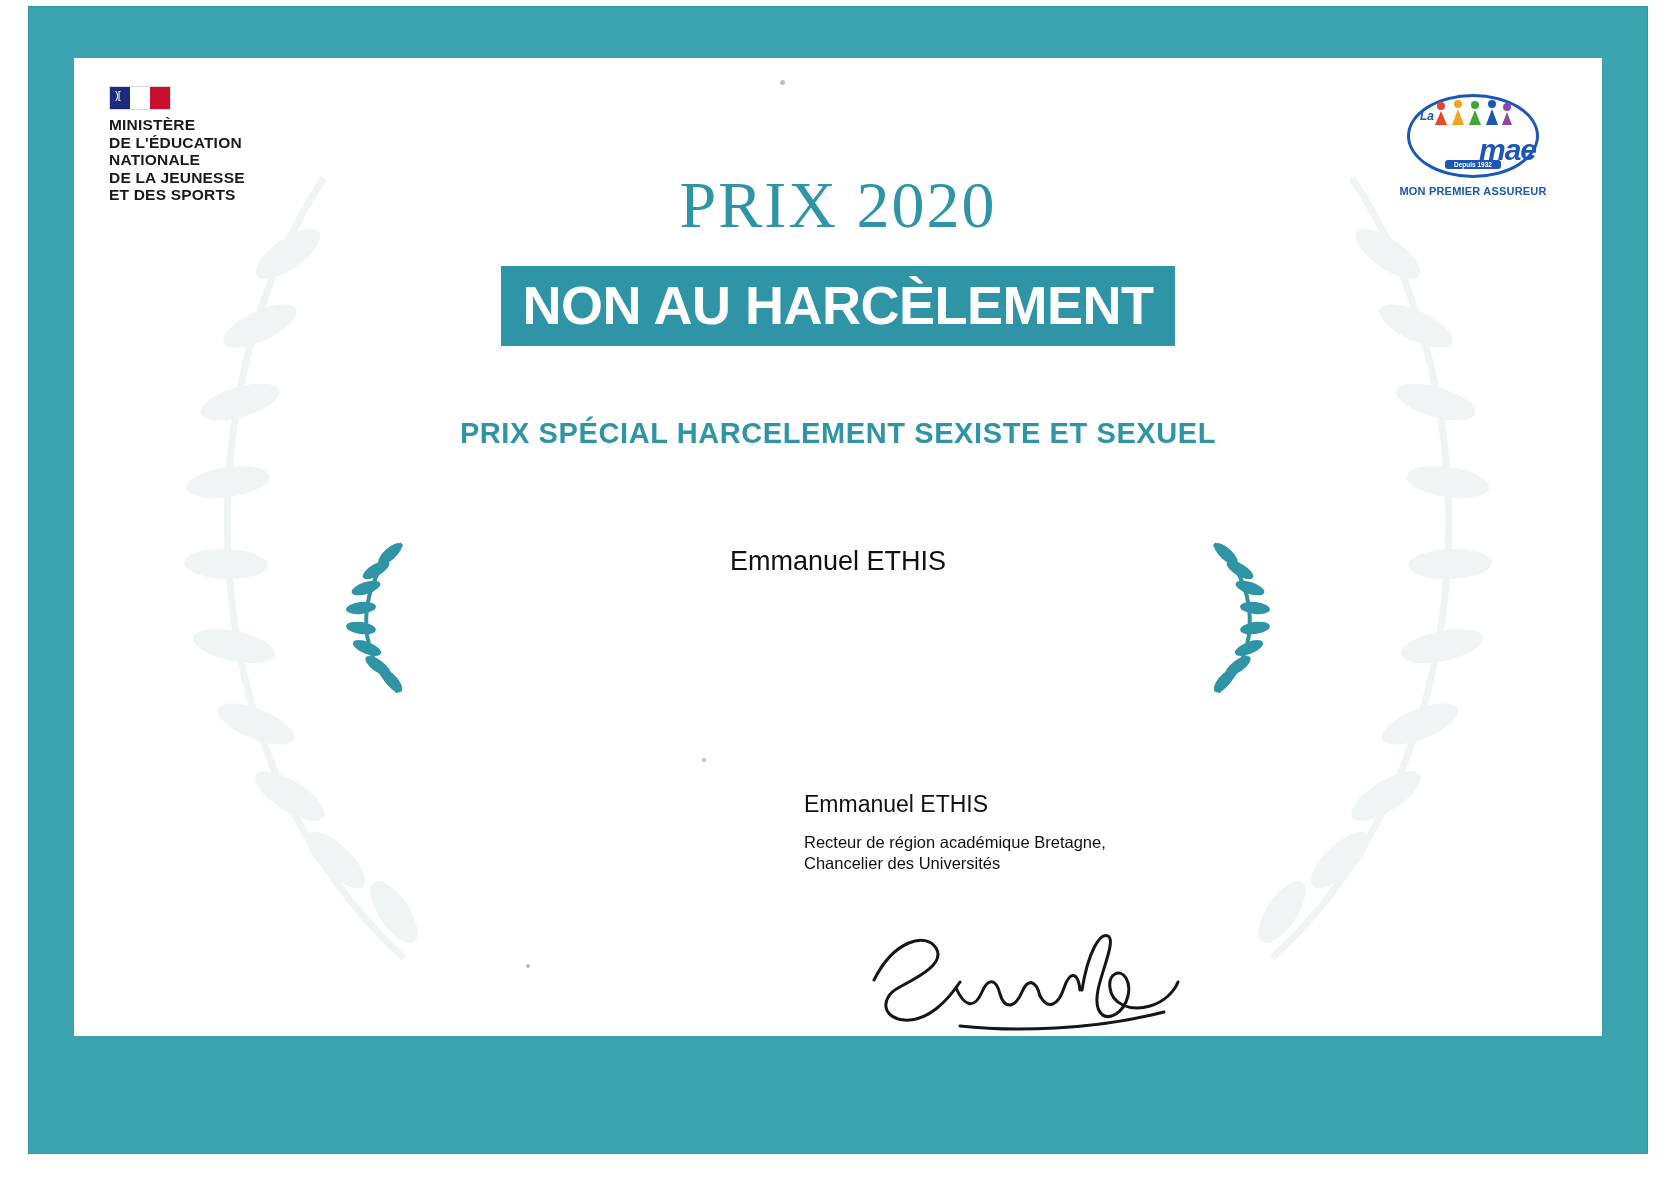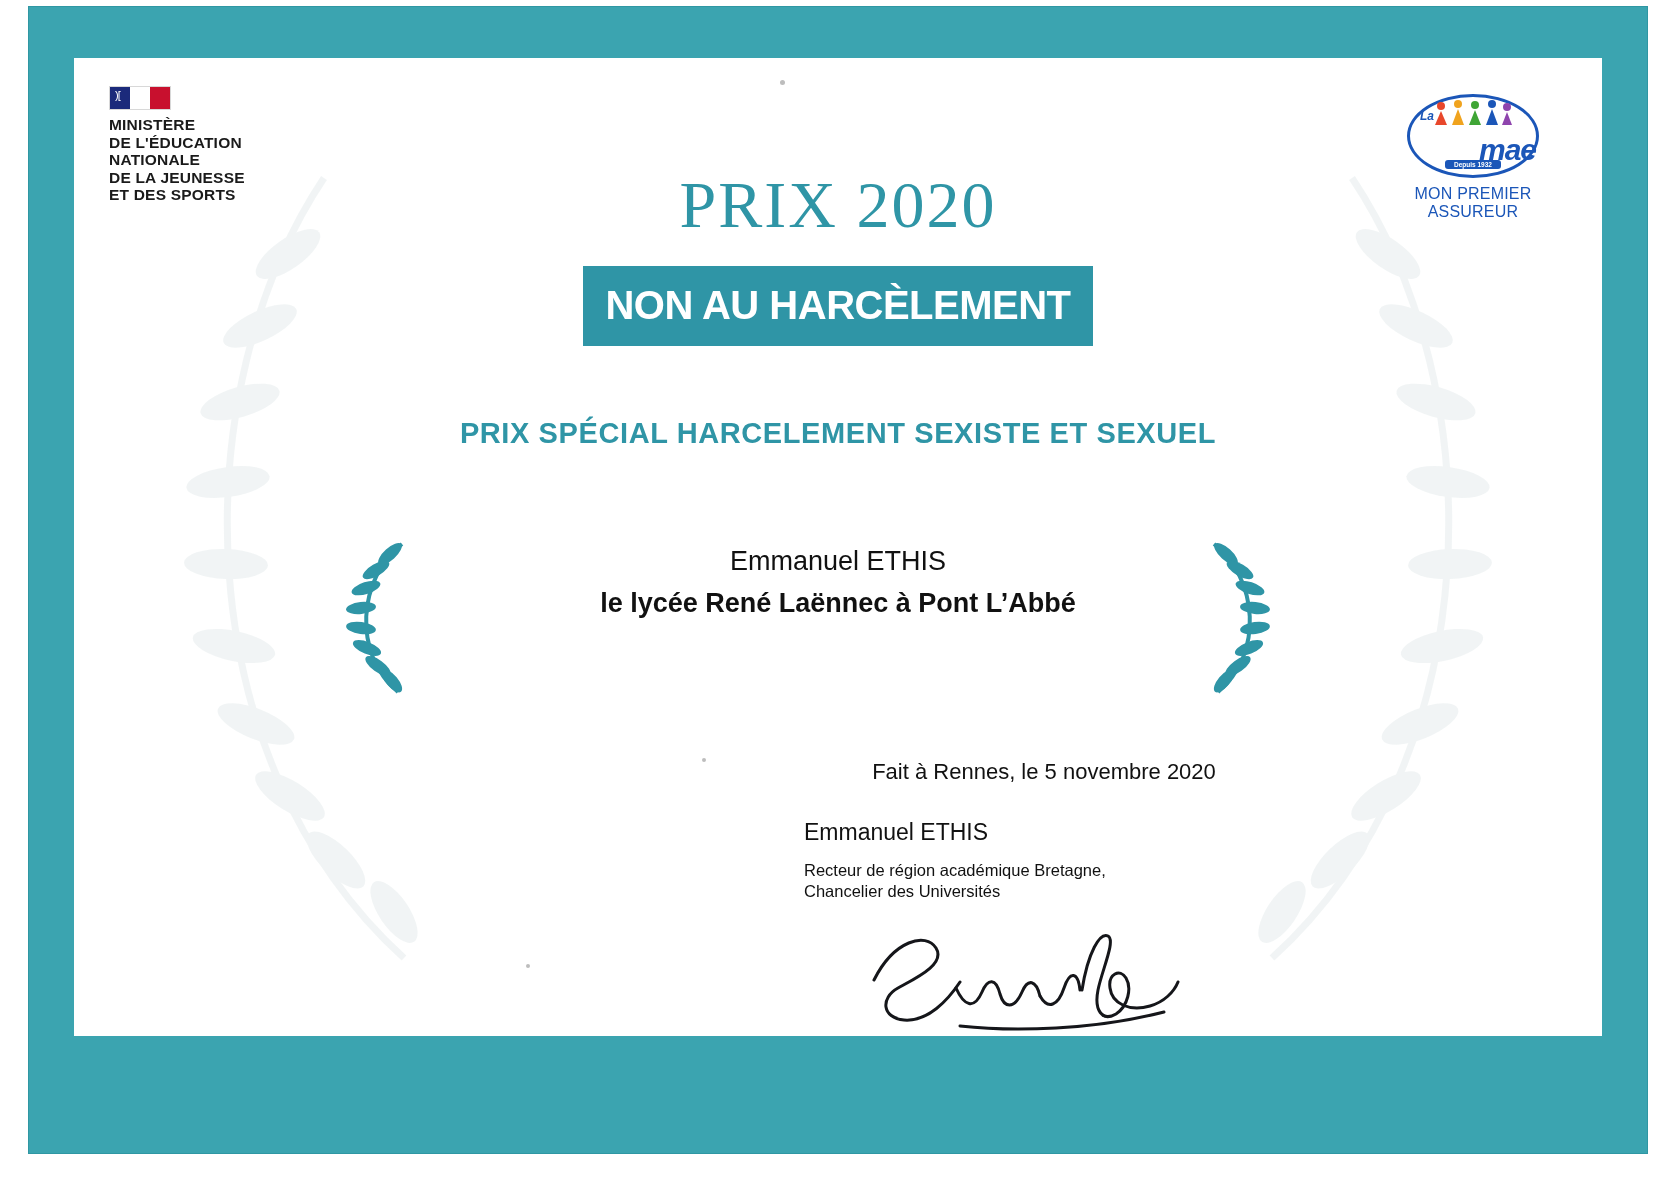--- a/index.html
+++ b/index.html
@@ -150,22 +150,22 @@
   }
   .mae-figures {
     position: absolute;
     left: 22px;
     top: 2px;
     width: 82px;
     height: 26px;
   }
   .mae-tag {
     margin-top: 7px;
-    font-size: 16px;
-    font-weight: normal;
+    font-size: 11px;
+    font-weight: bold;
     color: #1b56b8;
     letter-spacing: 0.2px;
   }
 
   
   .prix-title {
     position: absolute;
     left: 0; right: 0;
     top: 112px;
     text-align: center;
@@ -180,21 +180,21 @@
     left: 0; right: 0;
     top: 208px;
     text-align: center;
   }
   .banner {
     display: inline-block;
     background: #2f95a6;
     color: #ffffff;
     font-family: "Liberation Sans", sans-serif;
     font-weight: bold;
-    font-size: 40px;
+    font-size: 54px;
     line-height: 62px;
     padding: 8px 22px 10px 22px;
     letter-spacing: -0.5px;
   }
   .subtitle {
     position: absolute;
     left: 0; right: 0;
     top: 358px;
     text-align: center;
     font-family: "Liberation Sans", sans-serif;
@@ -405,25 +405,23 @@
         <ellipse cx="29" cy="70" rx="15" ry="6" transform="rotate(-6 29 70)"></ellipse>
         <ellipse cx="29" cy="90" rx="15" ry="6" transform="rotate(8 29 90)"></ellipse>
         <ellipse cx="35" cy="110" rx="15" ry="6" transform="rotate(22 35 110)"></ellipse>
         <ellipse cx="46" cy="128" rx="15" ry="6" transform="rotate(36 46 128)"></ellipse>
         <ellipse cx="60" cy="143" rx="14" ry="6" transform="rotate(50 60 143)"></ellipse>
       </g>
     </svg>
 
     <div class="award">
       <div class="who">Emmanuel ETHIS</div>
-      <div class="laureate">le lycée René Laënnec à Pont L’Abbé</div>
     </div>
 
     <div class="sig-block">
-      <div class="sig-place">Fait à Rennes, le 5 novembre 2020</div>
       <div class="sig-name">Emmanuel ETHIS</div>
       <div class="sig-role">
         <div>Recteur de région académique Bretagne,</div>
         <div>Chancelier des Universités</div>
       </div>
       <svg class="signature" viewBox="0 0 320 110">
         <g fill="none" stroke="#15161a" stroke-width="3" stroke-linecap="round">
           <path d="M10 54 C 30 14, 62 6, 72 22 C 82 38, 52 52, 34 62 C 16 72, 18 92, 40 94 C 64 96, 84 74, 96 56"></path>
           <path d="M92 62 C 100 80, 110 84, 118 66 C 124 52, 132 52, 136 68 C 140 82, 150 84, 158 66 C 164 52, 172 54, 176 70"></path>
           <path d="M176 70 C 184 84, 194 80, 200 62 C 206 44, 214 46, 216 64"></path>

